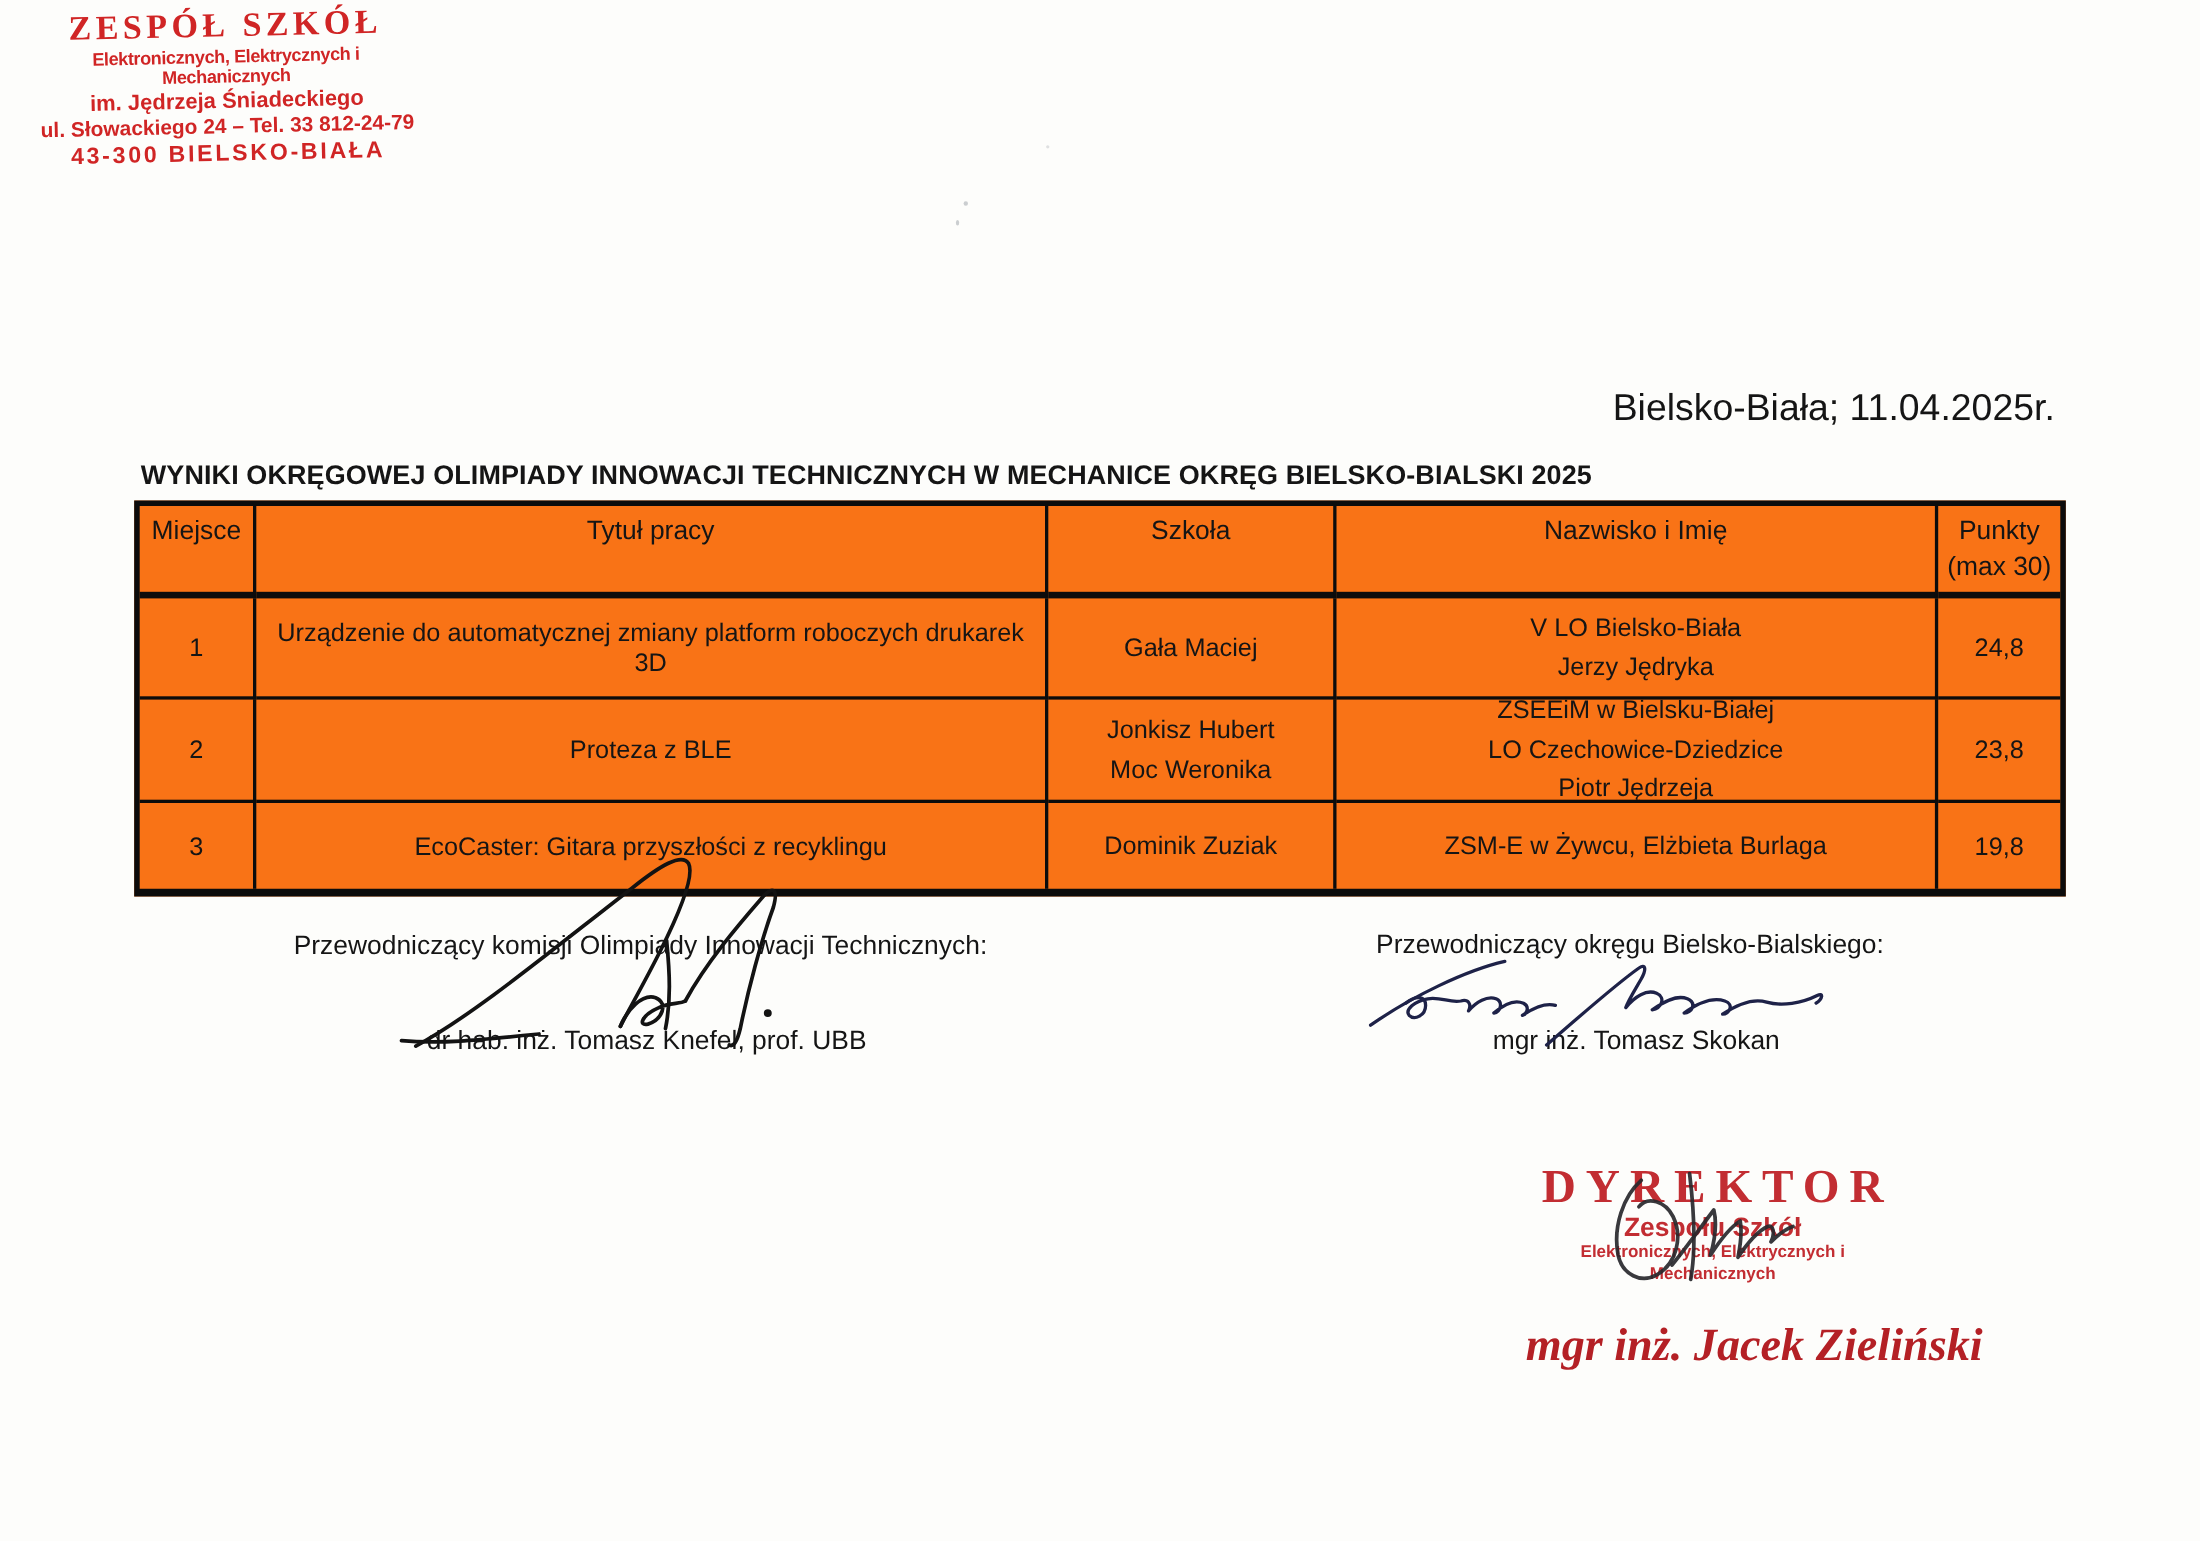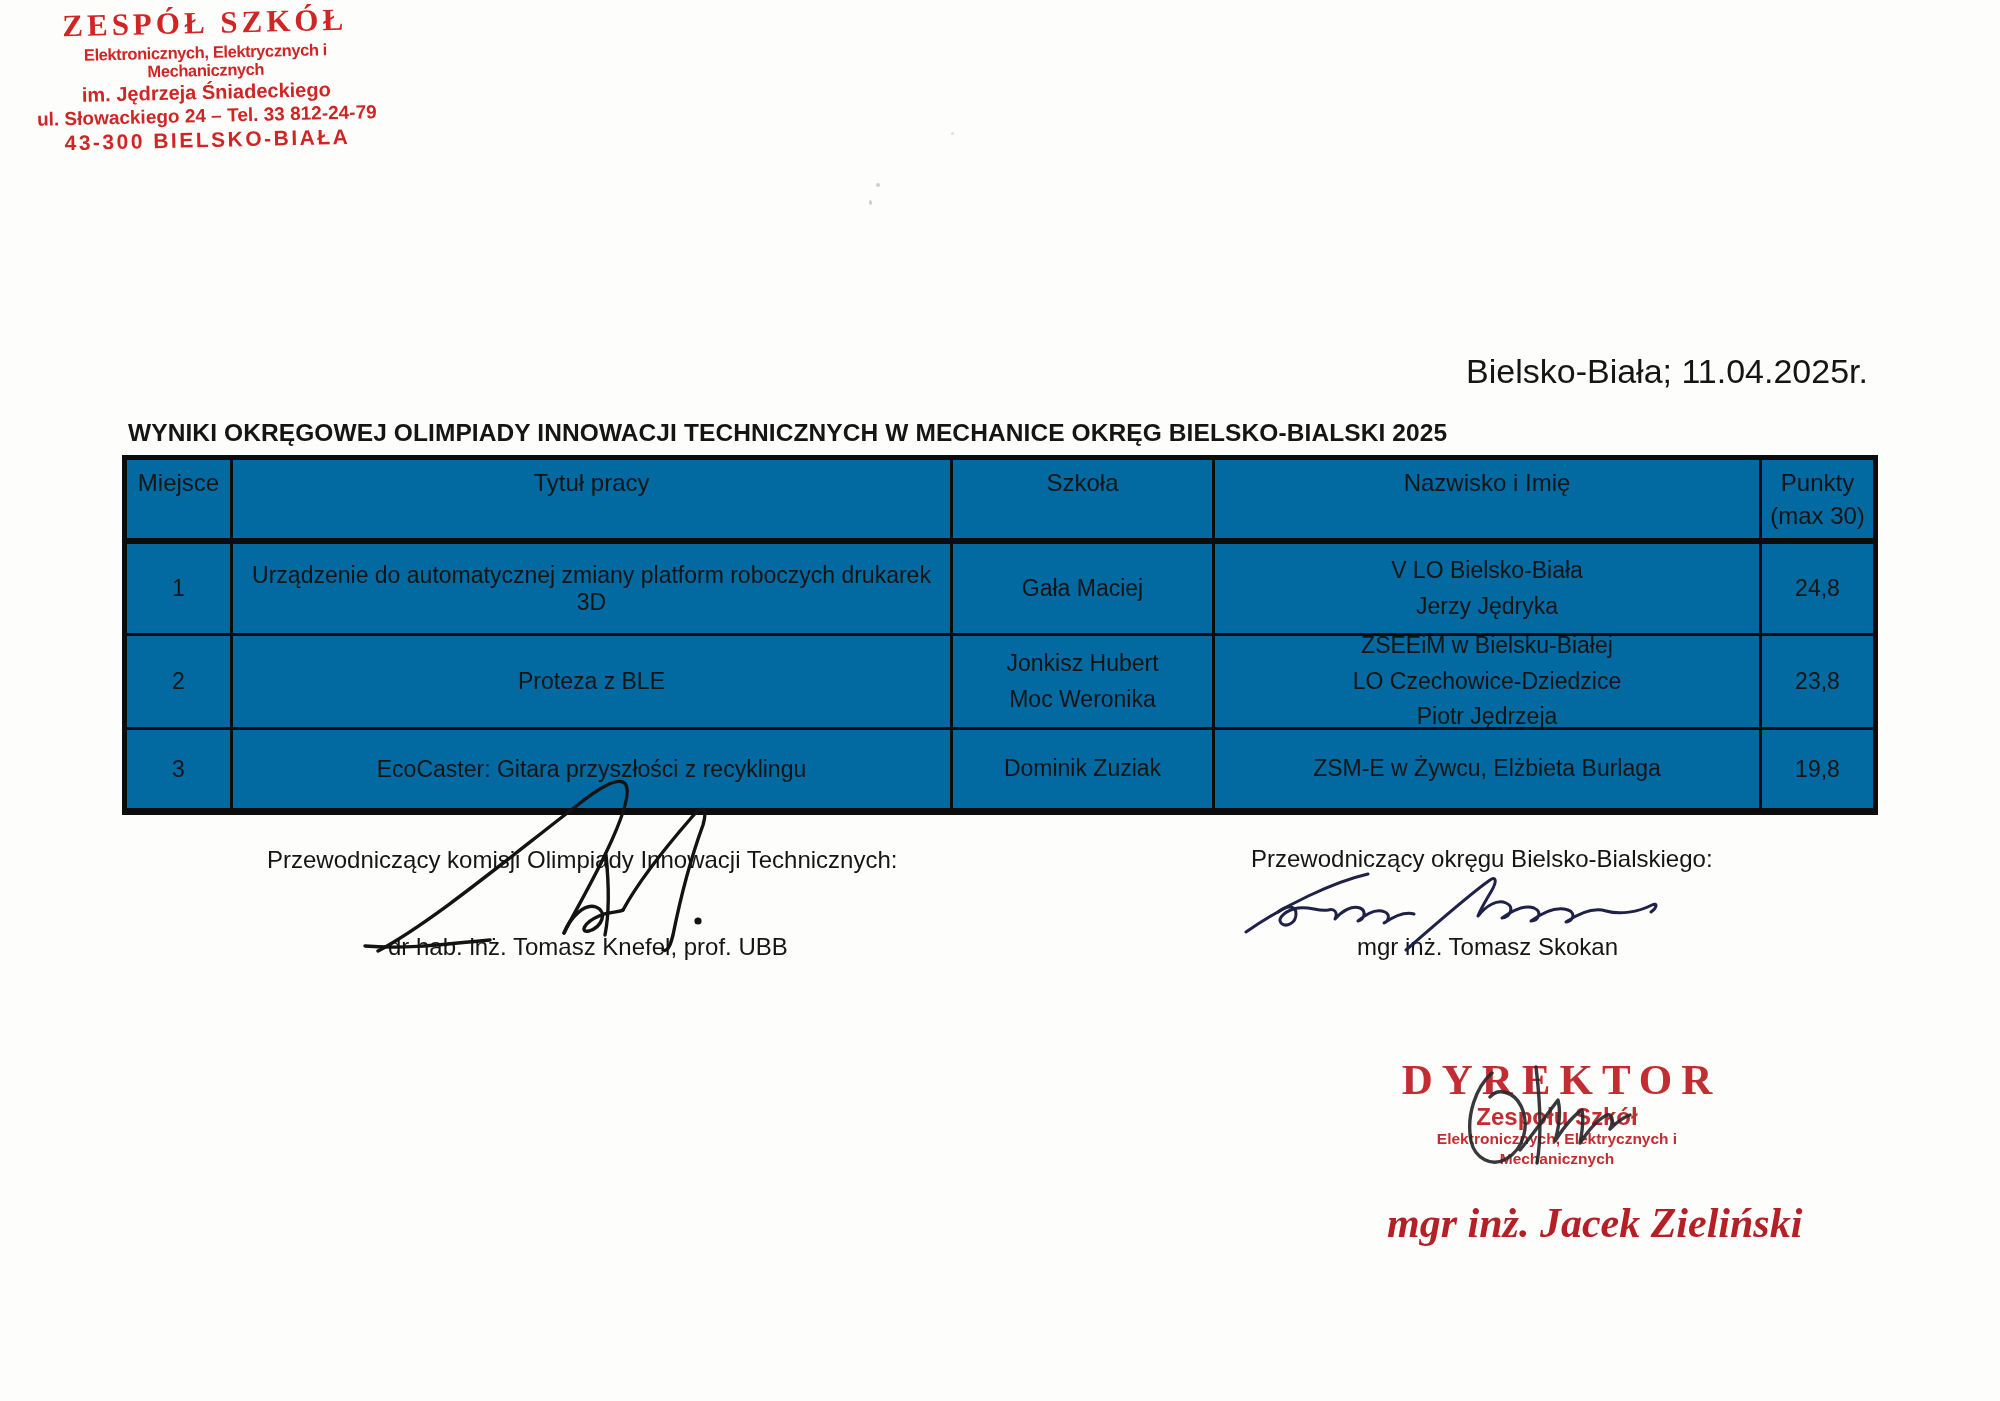--- a/index.html
+++ b/index.html
@@ -25,21 +25,21 @@
   .date-line { position:absolute; top:352px; right:132px; font-size:34px; }
   .doc-title { position:absolute; left:128px; top:394px; font-size:24.5px; font-weight:bold; letter-spacing:0.1px; white-space:nowrap;margin-top:25px; }
 
   
   .results-table {
     position:absolute; left:122px; top:455px; width:1756px; height:360px;
     display:grid; box-sizing:border-box;
     grid-template-columns:106px 720px 262px 547px 111px;
     grid-template-rows:84px 92px 94px 78px;
     border:5px solid #0c0c0c; border-bottom-width:7px;
-    background:#0369a1;
+    background:#f97316;
   }
   .cell {
     border-right:3px solid #0c0c0c; border-bottom:3px solid #0c0c0c;
     display:flex; align-items:center; justify-content:center;
     text-align:center; font-size:23px; padding:0 6px; overflow:hidden;
   }
   .cell.multi { flex-direction:column; line-height:1.55; }
   .cell.lastcol { border-right:none; }
   .cell.lastrow { border-bottom:none; }
   .cell.hdr { border-bottom:6px solid #0c0c0c; align-items:flex-start; padding-top:9px; font-size:24px; }

